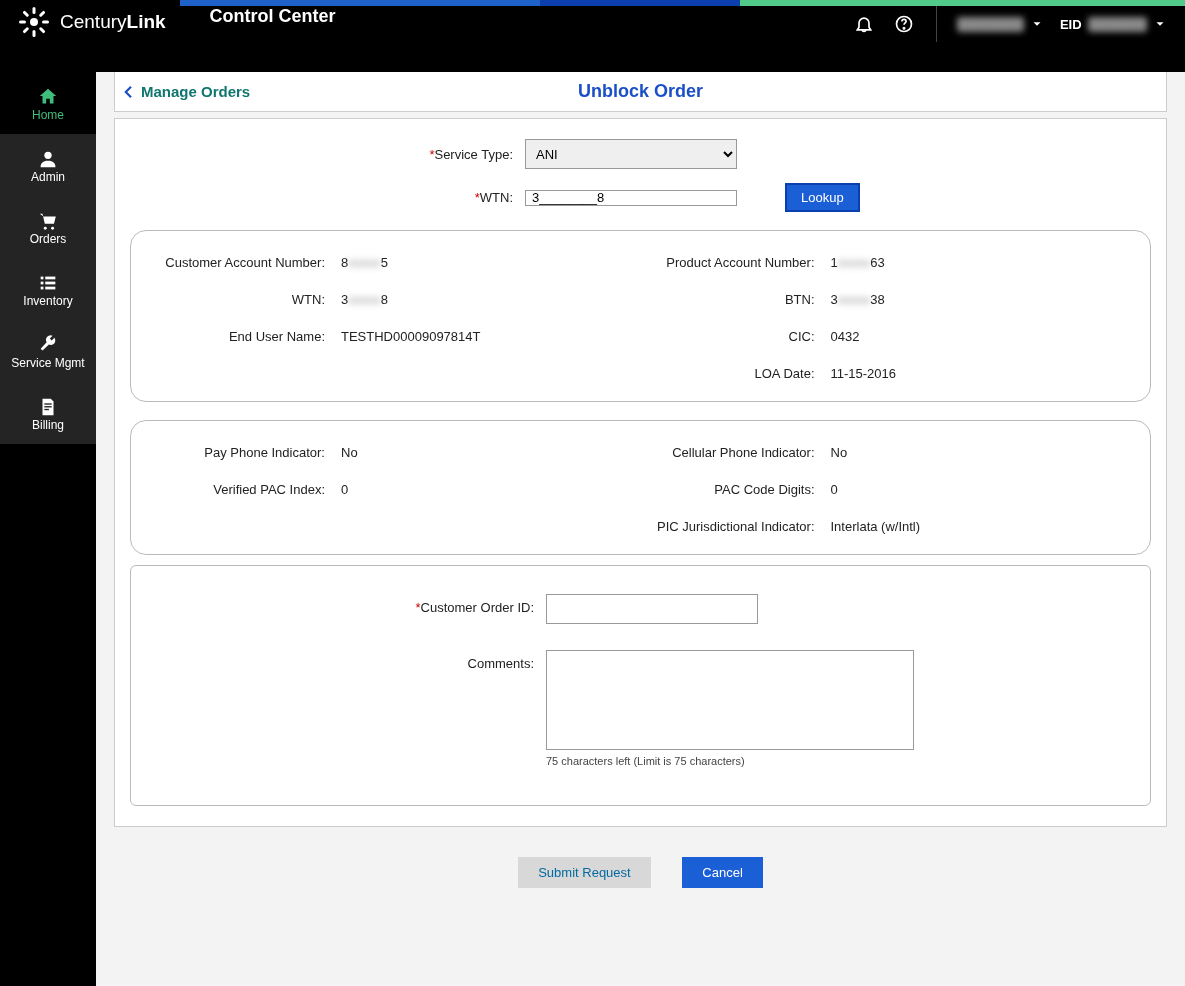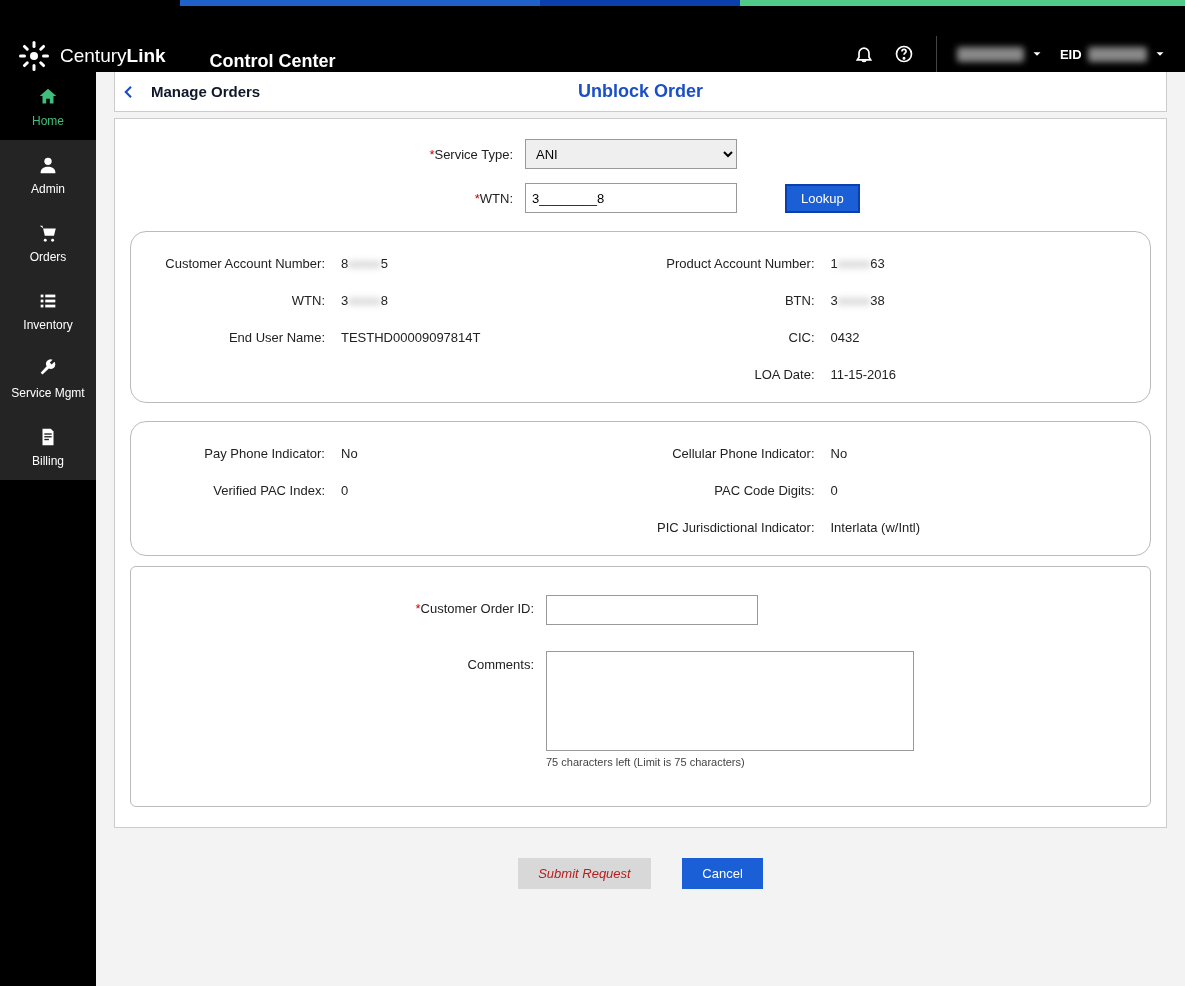--- a/index.html
+++ b/index.html
@@ -2,64 +2,64 @@
 <html><head>
 <meta charset="utf-8">
 <style>
   * { box-sizing: border-box; margin: 0; padding: 0; }
   body { font-family: Arial, Helvetica, sans-serif; font-size: 13px; color: #222; background: #fff; width: 1185px; }
   .stripe { height: 6px; display: flex; }
   .stripe .s1 { background:#000; flex:0 0 180px; }
   .stripe .s2 { background:#1e62c9; flex:0 0 360px; }
   .stripe .s3 { background:#0b3fae; flex:0 0 200px; }
   .stripe .s4 { background:#50c989; flex:1; }
-  .topbar { background:#000; color:#fff; height:66px; display:flex; align-items:flex-end; padding:0 18px; }
+  .topbar { background:#000; color:#fff; height:66px; display:flex; align-items:flex-start; padding:0 18px; }
   .brand { display:flex; align-items:center; gap:10px; font-size:19px; font-weight:300; }
   .brand b { font-weight:700; }
   .logo-glyph { width:32px; height:32px; }
   .app-title { margin-left:44px; font-size:18px; font-weight:700; }
   .topbar-right { margin-left:auto; display:flex; align-items:center; gap:16px; }
   .icon-btn { width:24px; height:24px; display:flex; align-items:center; justify-content:center; cursor:pointer; }
   .divider { width:1px; height:36px; background:#444; margin:0 4px; }
   .user-chunk { display:flex; align-items:center; gap:6px; font-size:13px; cursor:pointer;font-weight:bold; }
   .blur { filter: blur(3px); background:#888; color:#888; border-radius:3px; padding:0 8px; }
   .shell { display:flex; }
   .sidebar { width:96px; background:#242424; min-height:914px; display:flex; flex-direction:column; }
-  .nav-item { color:#fff; text-align:left; padding:14px 10px 12px; font-size:12px; cursor:pointer; display:flex; flex-direction:column; align-items:center; gap:6px; }
+  .nav-item { color:#fff; text-align:left; padding:14px 10px 12px; font-size:12px; cursor:pointer; display:flex; flex-direction:column; align-items:center; }
   .nav-item.active { background:#000; color:#3fbd7a; }
   .nav-icon { width:22px; height:22px; }
   .sidebar-footer { flex:1; background:#000; margin-top:auto; }
   .content { flex:1; background:#f3f3f3; padding:0 18px 30px; }
   .page-header { background:#fff; border:1px solid #ccc; border-top:none; display:flex; align-items:center; height:40px; position:relative; margin-bottom:6px; }
-  .back-link { color:#0f172a; font-weight:700; font-size:15px; display:flex; align-items:center; gap:14px; padding-left:4px; cursor:pointer; }
+  .back-link { color:#0f766e; font-weight:700; font-size:15px; display:flex; align-items:center; gap:4px; padding-left:4px; cursor:pointer; }
   .back-link svg { width:18px; height:22px; }
   .page-title { position:absolute; left:0; right:0; text-align:center; color:#1a4fc7; font-weight:700; font-size:18px; pointer-events:none; }
   .panel { background:#fff; border:1px solid #ccc; padding:20px 15px; }
   .form-row { display:flex; align-items:center; margin-bottom:14px; }
   .form-label { width:395px; text-align:right; padding-right:12px; font-size:13px; }
   .req { color:#c00; }
   select, input[type=text], textarea { border:1px solid #999; font-size:13px; padding:4px 6px; font-family:inherit; }
   .sel-service { width:212px; height:30px; }
-  .inp-wtn { width:212px; height:30px; }
+  .inp-wtn { width:212px; height:16px; }
   .lookup-btn { background:#1a5fd6; color:#fff; border:2px solid #0b3fae; padding:5px 14px; font-size:13px; cursor:pointer; margin-left:48px; }
   .info-box { border:1px solid #bbb; border-radius:16px; padding:24px 20px 20px; margin-top:18px; display:flex; }
   .info-col { flex:1; }
   .info-row { display:flex; margin-bottom:22px; font-size:13px; }
   .info-row:last-child { margin-bottom:0; }
   .info-label { width:190px; text-align:right; padding-right:16px; }
   .info-val { }
   .entry-box { border:1px solid #bbb; border-radius:6px; padding:28px 20px 38px; margin-top:10px; }
   .entry-row { display:flex; margin-bottom:26px; }
   .entry-label { width:395px; text-align:right; padding-right:12px; padding-top:6px; font-size:13px; }
   .inp-coid { width:212px; height:30px; }
   .ta-comments { width:368px; height:100px; resize:none; }
   .hint { font-size:11px; color:#444; margin-top:2px; }
   .actions { text-align:center; margin-top:30px; }
   .btn { padding:8px 20px; font-size:13px; border:none; cursor:pointer; }
-  .btn-submit { background:#d8d8d8; color:#b91c1c; margin-right:28px; cursor:default;font-style:italic; }
+  .btn-submit { background:#d8d8d8; color:#0369a1; margin-right:28px; cursor:default; }
   .btn-cancel { background:#1a5fd6; color:#fff; }
   .blur-val { display:inline-block; filter: blur(3px); color:#999; }
 </style>
 </head>
 <body>
 
 <div class="stripe">
   <div class="s1"></div>
     <div class="s2"></div>
     <div class="s3"></div>

